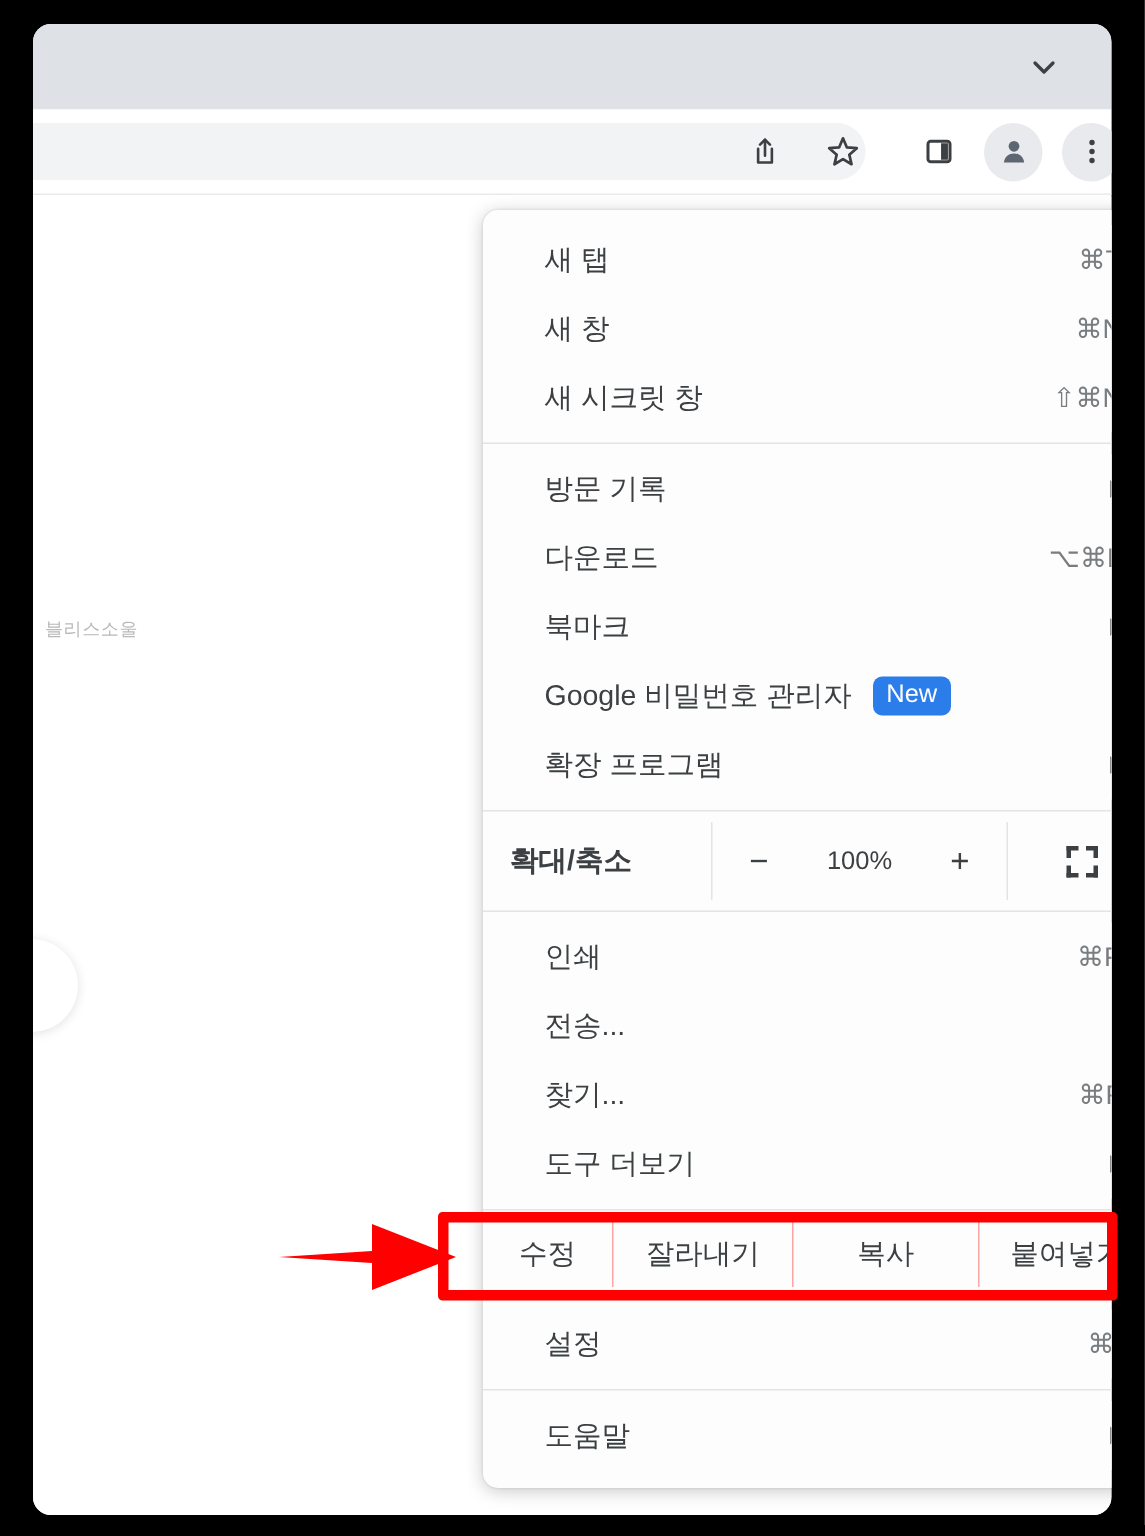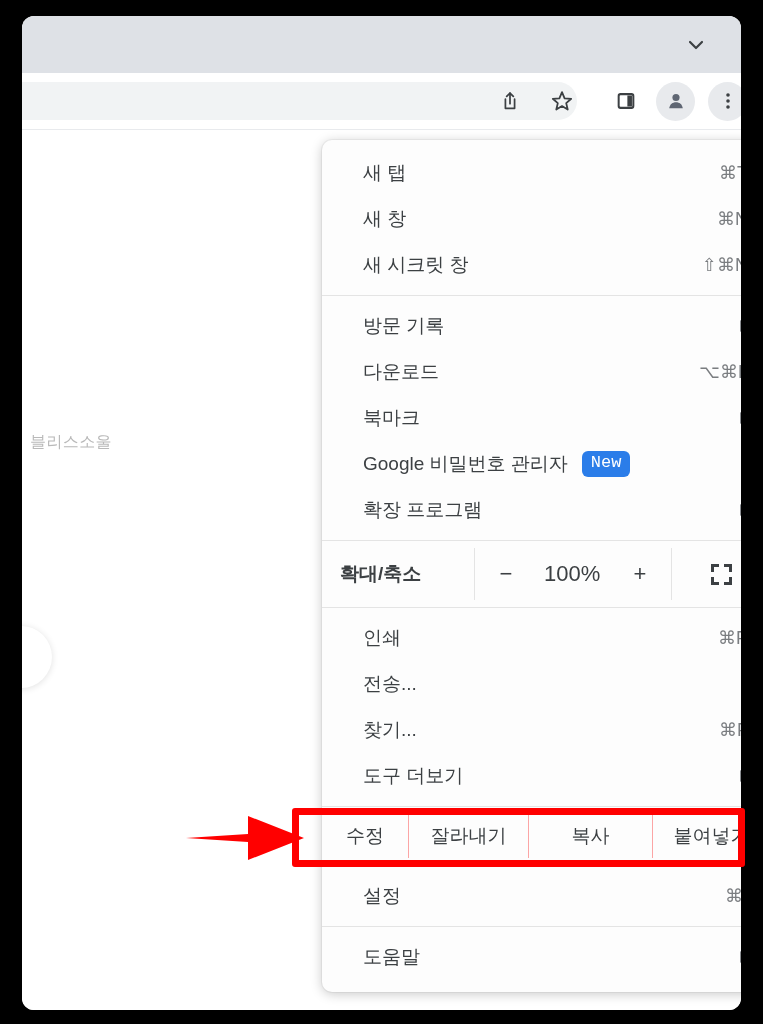--- a/index.html
+++ b/index.html
@@ -78,22 +78,22 @@
 
   
   .page {
     position: absolute;
     left: 0; top: 115px;
     width: 719px; height: 879px;
     background: #fff;
   }
   .page-word {
     position: absolute;
-    left: 8px; top: 301px;
-    font-size: 16px;
+    left: 8px; top: 280px;
+    font-size: 12px;
     color: #b9b9b9;
     letter-spacing: 0.4px;
     white-space: nowrap;
     text-align: right;
   }
   .page-circle {
     position: absolute;
     left: -32px; top: 495px;
     width: 62px; height: 62px;
     border-radius: 50%;
@@ -137,21 +137,20 @@
     border-bottom: 6px solid transparent;
   }
   .badge-new {
     margin-left: 14px;
     display: inline-block;
     padding: 3px 9px 4px 9px;
     border-radius: 6px;
     font-size: 17px;
     color: #fff;
     line-height: 1.1;
-    font-family: Liberation Mono, monospace;
   }
   .sep {
     height: 1px;
     background: #e4e4e4;
     margin: 7px 0;
   }
 
   
   .zoomrow {
     display: flex;
@@ -173,23 +172,24 @@
     border-left: 1px solid #e4e4e4;
     border-right: 1px solid #e4e4e4;
   }
   .zoom-btn {
     font-size: 22px;
     color: #3c4043;
     width: 24px;
     text-align: center;
   }
   .zoom-val {
-    font-size: 22px;
+    font-size: 17px;
     color: #3c4043;
     min-width: 58px;
+    text-align: center;
   }
   .zoom-full {
     width: 98px;
     display: flex; align-items: center; justify-content: center;
   }
   .fs-icon { position: relative; width: 21px; height: 21px; }
   .fs-icon i {
     position: absolute; width: 8px; height: 8px;
     border-color: #3c4043; border-style: solid; border-width: 0;
   }

